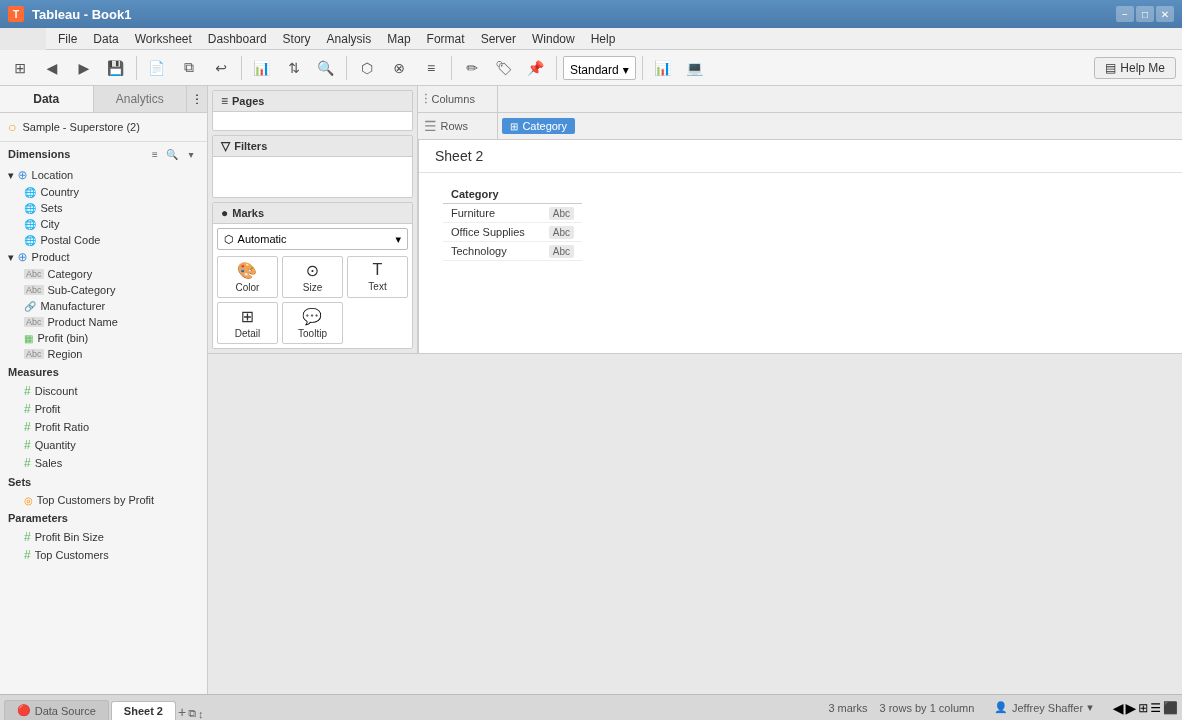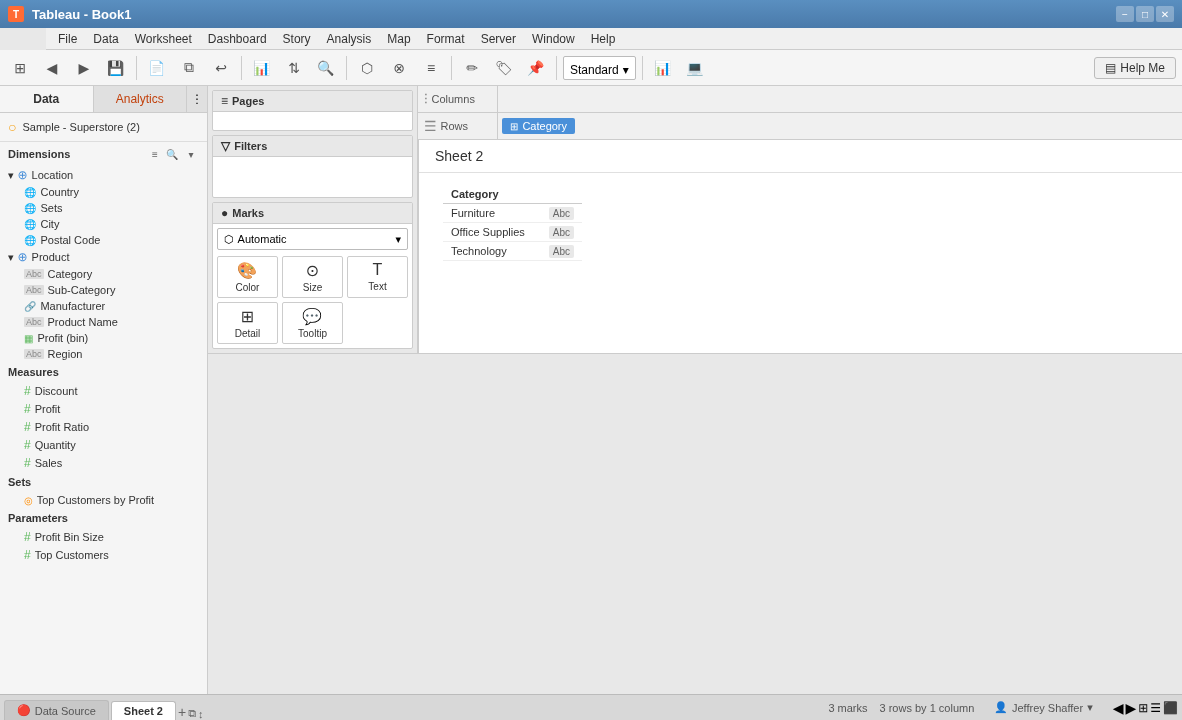--- a/index.html
+++ b/index.html
@@ -80,21 +80,21 @@
     }
 
     
     .panel-tabs {
       display: flex;
       background: #e0e0e0;
       border-bottom: 1px solid #ccc;
     }
     .panel-tab {
       flex: 1; text-align: center; padding: 6px 4px;
-      cursor: pointer; font-size: 12px; color: #c2410c;
+      cursor: pointer; font-size: 12px; color: #737373;
       border-right: 1px solid #ccc;
     }
     .panel-tab.active { background: #f5f5f5; font-weight: bold; color: #333; }
 
     
     .data-source {
       padding: 6px 8px;
       display: flex; align-items: center; gap: 6px;
       border-bottom: 1px solid #ddd;
       font-size: 11px; color: #333;

